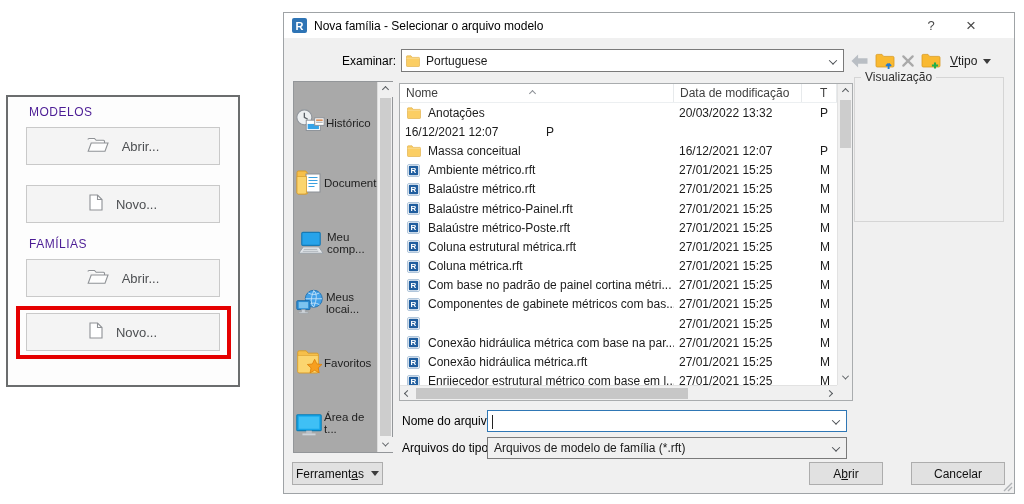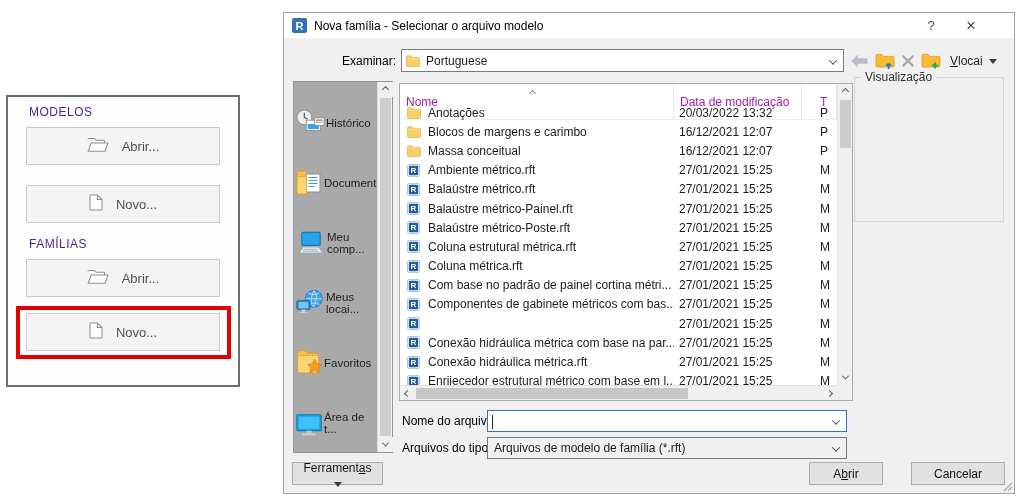--- a/index.html
+++ b/index.html
@@ -66,22 +66,22 @@
   .place-icon { height:34px; display:flex; align-items:flex-end; justify-content:center; }
   .place-label { margin-top:3px; font-size:11.5px; color:#1e1e1e; }
   .sb-v { width:15px; background:#f0f0f0; position:relative; border-left:1px solid #dcdcdc; }
   .sb-btn { position:absolute; left:0; width:15px; height:15px; background:#f0f0f0;
     display:flex; align-items:center; justify-content:center; }
   .sb-thumb { position:absolute; left:2px; width:11px; background:#cdcdcd; }
 
   
   .filelist { position:absolute; left:115px; top:70px; width:454px; height:318px;
     background:#fff; border:1px solid #a9acae; overflow:hidden; }
-  .fl-header { position:absolute; left:0; top:0; right:15px; height:36px; background:#fff;
-    border-bottom:1px solid #eceff1; display:flex; color:#a21caf; }
+  .fl-header { position:absolute; left:0; top:0; right:15px; height:19px; background:#fff;
+    border-bottom:1px solid #eceff1; display:flex; color:#404040; }
   .hcell { border-right:1px solid #e7eaec; display:flex; align-items:center; padding-left:6px;
     position:relative; overflow:hidden; white-space:nowrap; }
   .hcell.name { width:274px; }
   .hcell.date { width:128px; }
   .hcell.type { flex:1; padding-left:18px; }
   .sort-caret { position:absolute; left:130px; top:1px; }
   .fl-rows { position:absolute; left:0; top:19px; right:15px; bottom:15px; overflow:hidden; }
   .frow { height:19.2px; display:flex; align-items:center; white-space:nowrap; }
   .cell-name { width:274px; display:flex; align-items:center; overflow:hidden; }
   .cell-name .fic { width:15px; margin:0 6px 0 7px; display:flex; flex:none; }
@@ -99,21 +99,21 @@
   
   .fname-wrap { position:absolute; left:203px; top:397px; width:360px; height:22px;
     background:#fff; border:1px solid #2f77b5; display:flex; align-items:center; }
   .fname-wrap input { border:none; outline:none; flex:1; height:18px; padding-left:4px;
     font-family:"Liberation Sans",sans-serif; font-size:12px; background:transparent; }
   .caret-line { position:absolute; left:4px; top:4px; width:1px; height:14px; background:#222; }
   .ftype { left:203px; top:424px; width:360px; height:22px; background:#f0f0f0; }
   .ftype .val { padding-left:6px; color:#1b1b1b; }
 
   .btn { position:absolute; height:23px; background:#e1e1e1; border:1px solid #adadad;
-    display:flex; align-items:center; justify-content:center; font-size:12px; color:#111;flex-direction:column; }
+    display:flex; align-items:center; justify-content:center; font-size:12px; color:#111; }
   .btn-ferr { left:8px; top:449px; width:91px; gap:7px; }
   .btn-abrir { left:525px; top:449px; width:74px; }
   .btn-cancel { left:627px; top:449px; width:94px; }
 
   .grip { position:absolute; right:1px; bottom:1px; width:12px; height:12px; }
 </style>
 </head>
 <body>
 
 <div class="launcher">
@@ -200,21 +200,21 @@
           <path d="M2.5 2.5 12.5 12.5M12.5 2.5 2.5 12.5" stroke="#a9a9a9" stroke-width="2.4" stroke-linecap="round"></path>
         </svg>
       </span>
     <span class="tool">
         <svg width="20" height="18" viewBox="0 0 20 18">
           <path d="M1 3.6q0-1.2 1.2-1.2h4.8l1.6 2h9.2q1.2 0 1.2 1.2v8.2q0 1.2-1.2 1.2H2.2q-1.2 0-1.2-1.2z" fill="#f9b931" stroke="#d99a22" stroke-width=".8"></path>
           <path d="M14 10.4v6.2M10.9 13.5h6.2" stroke="#1faf4b" stroke-width="2.1"></path>
         </svg>
       </span>
     <span class="vistas">
-      <span><span class="u">V</span><span>locai</span></span>
+      <span><span class="u">V</span><span>tipo</span></span>
       <span class="tri-down"></span>
     </span>
   </div>
 
   <div class="preview">
     <span class="preview-label">Visualização</span>
   </div>
 
   <div class="places">
     <div class="places-items">
@@ -321,29 +321,20 @@
                 <path d="M.5 1.5Q.5.8 1.2.8H5l1.2 1.6h6.6q.7 0 .7.7v7.7q0 .7-.7.7H1.2q-.7 0-.7-.7z" fill="#fbce64" stroke="#dda940" stroke-width=".6"></path>
                 <path d="M.5 3.3h13" stroke="#f8dd9a" stroke-width=".8"></path>
               </svg>
             </span>
             <span>Anotações</span>
           </div>
           <div class="cell-date">20/03/2022 13:32</div>
           <div class="cell-type">P</div>
         </div>
         <div class="frow">
-          <div class="cell-name">
-            <span class="fic">
-              <svg width="14" height="12" viewBox="0 0 14 12">
-                <path d="M.5 1.5Q.5.8 1.2.8H5l1.2 1.6h6.6q.7 0 .7.7v7.7q0 .7-.7.7H1.2q-.7 0-.7-.7z" fill="#fbce64" stroke="#dda940" stroke-width=".6"></path>
-                <path d="M.5 3.3h13" stroke="#f8dd9a" stroke-width=".8"></path>
-              </svg>
-            </span>
-            <span>Blocos de margens e carimbo</span>
-          </div>
           <div class="cell-date">16/12/2021 12:07</div>
           <div class="cell-type">P</div>
         </div>
         <div class="frow">
           <div class="cell-name">
             <span class="fic">
               <svg width="14" height="12" viewBox="0 0 14 12">
                 <path d="M.5 1.5Q.5.8 1.2.8H5l1.2 1.6h6.6q.7 0 .7.7v7.7q0 .7-.7.7H1.2q-.7 0-.7-.7z" fill="#fbce64" stroke="#dda940" stroke-width=".6"></path>
                 <path d="M.5 3.3h13" stroke="#f8dd9a" stroke-width=".8"></path>
               </svg>

